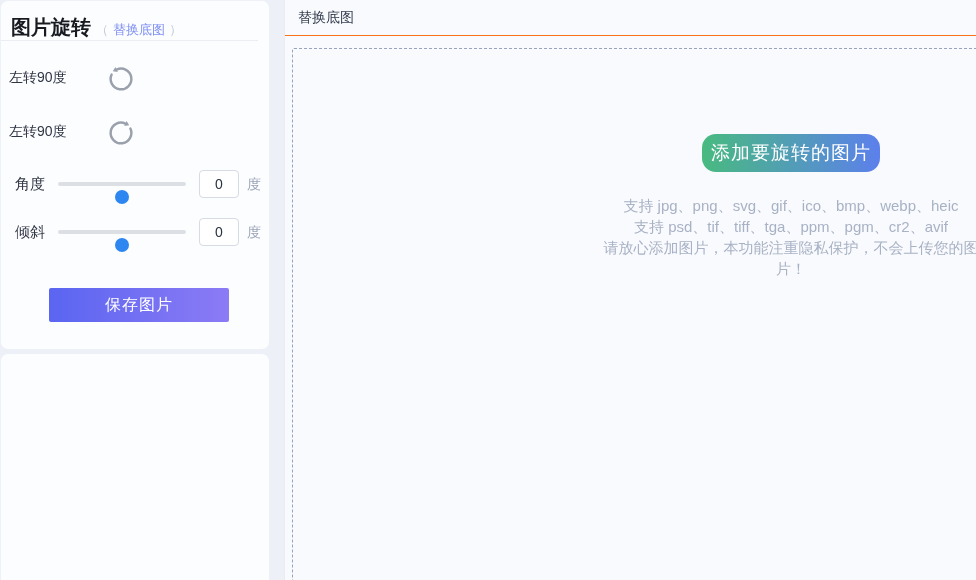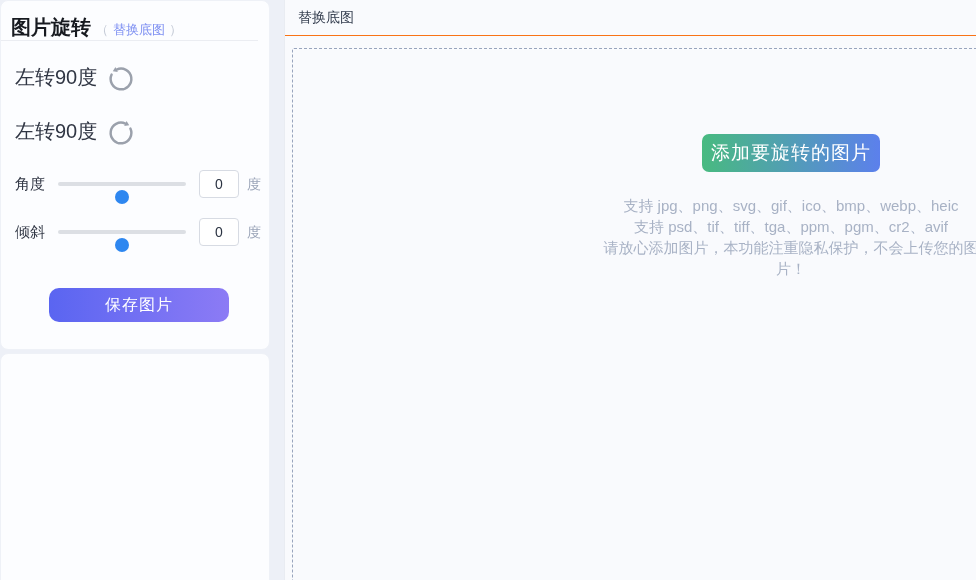--- a/index.html
+++ b/index.html
@@ -15,22 +15,22 @@
   }
   .card-top { top:0; height:350px; }
   .card-bottom { top:353px; height:240px; }
 
   .sb-header { position:absolute; left:10px; top:13px; white-space:nowrap; }
   .sb-title { font-size:20px; font-weight:bold; color:#171a20; }
   .sb-paren { font-size:13px; color:#c4cad6; }
   .sb-link { font-size:13px; color:#7e90f2; text-decoration:none; cursor:pointer; }
   .sb-divider { position:absolute; left:0; top:39px; width:257px; height:1px; background:#ebedf2; }
 
-  .rot-label { position:absolute; left:14px; width:90px; height:32px; line-height:32px;
-               font-size:20px; color:#303644; }
+  .rot-label { position:absolute; left:8px; width:90px; height:32px; line-height:32px;
+               font-size:14px; color:#303644; }
   .rot-label.r1 { top:60px; } .rot-label.r2 { top:114px; }
   .icon-btn { position:absolute; left:104px; width:32px; height:32px; background:none;
               border:none; cursor:pointer; padding:0; }
   .icon-btn.r1 { top:61px; } .icon-btn.r2 { top:115px; }
 
   .slider-row { position:absolute; left:0; width:270px; height:30px;padding-left:7px; }
   .slider-row.angle { top:168px; } .slider-row.skew { top:216px; }
   .slider-label { position:absolute; left:14px; height:30px; line-height:30px;
                   font-size:15px; color:#303644; }
   .slider-track { position:absolute; left:57px; top:13px; width:128px; height:4px;
@@ -38,37 +38,37 @@
   .slider-thumb { position:absolute; left:114px; top:8px; width:14px; height:14px;
                   border-radius:50%; background:#2e87f0; cursor:grab; }
   .num-input { position:absolute; left:198px; top:1px; width:40px; height:28px;
                border:1px solid #d7dbe3; border-radius:4px; background:#fff;
                text-align:center; font-size:14px; color:#2b3342;
                font-family:"Liberation Sans", sans-serif; }
   .unit { position:absolute; left:246px; height:30px; line-height:30px;
           font-size:14px; color:#9aa4b8; }
 
   .save-btn { position:absolute; left:48px; top:287px; width:180px; height:34px;
-              border:none; border-radius:10px; cursor:pointer;
+              border:none; border-radius:2px; cursor:pointer;
               background:linear-gradient(90deg,#5a65f1,#8c7bf5);
               color:#ffffff; font-size:16px; letter-spacing:1px;
               font-family:"Liberation Sans", sans-serif; }
 
   
   .main { position:absolute; left:284px; top:0; width:692px; height:580px;
           background:#f9fafd; border-left:1px solid #e9ecf2; }
   .main-header { position:absolute; left:0; top:0; width:692px; height:36px;
                  border-bottom:1px solid #f97316; }
   .main-header-title { position:absolute; left:13px; top:0; height:36px; line-height:35px;
                        font-size:14px; color:#353e4f; }
   .dropzone { position:absolute; left:7px; top:48px; width:700px; height:560px;
               border:1px dashed #98a4bd; border-radius:2px; cursor:pointer; }
   .upload-block { position:absolute; left:310px; top:85px; width:376px; text-align:center; }
   .add-btn { display:inline-block; width:178px; height:38px; line-height:38px;
-             border:none; border-radius:7px; cursor:pointer;
+             border:none; border-radius:14px; cursor:pointer;
              background:linear-gradient(90deg,#48ba80,#5c80ec);
              color:#ffffff; font-size:19px; letter-spacing:1px;
              font-family:"Liberation Sans", sans-serif; }
   .support { margin-top:23px; }
   .support p { line-height:21px; font-size:15px; color:#a8b2c5; }
 </style>
 </head>
 <body>
 
 <div class="app">

